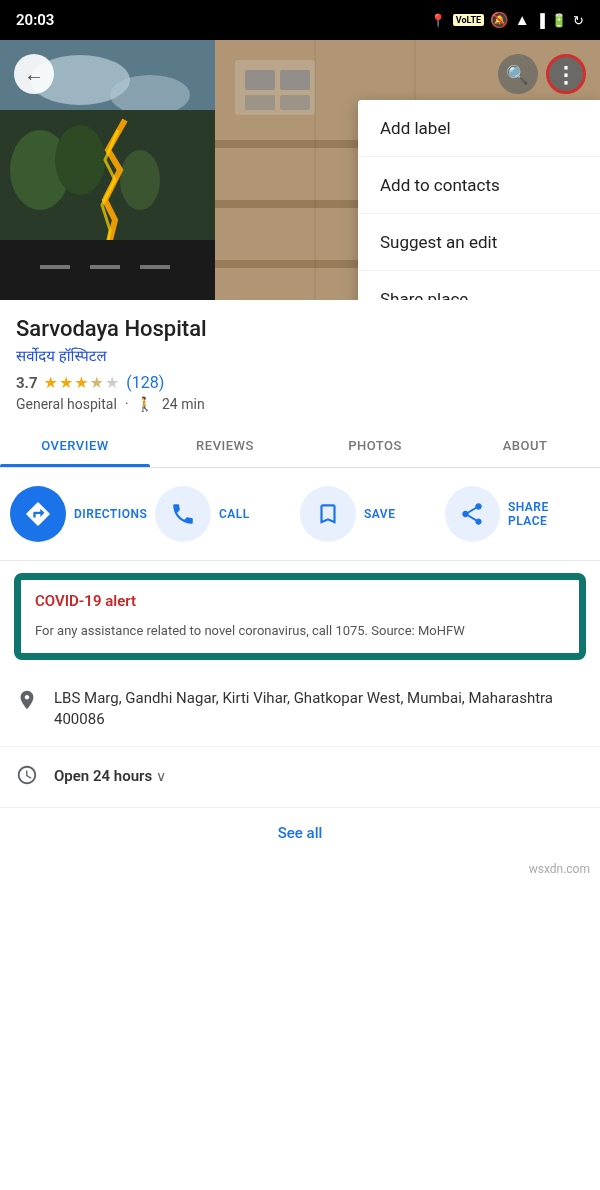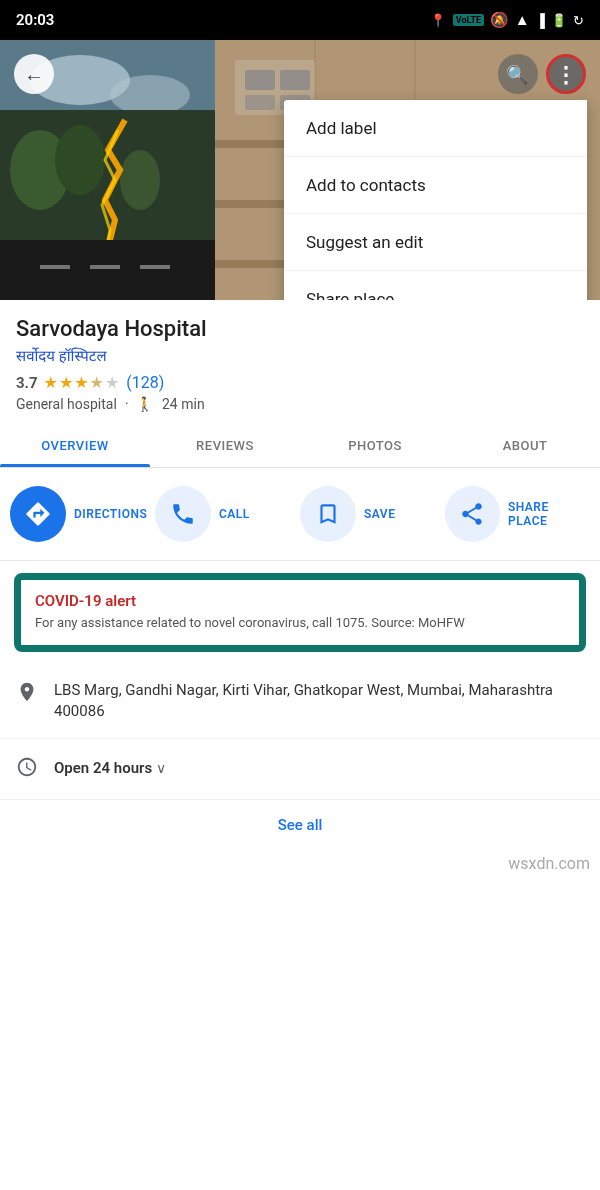--- a/index.html
+++ b/index.html
@@ -22,21 +22,21 @@
       justify-content: space-between;
       padding: 0 16px;
       font-size: 15px;
       font-weight: 500;
       position: relative;
       z-index: 100;
     }
     .status-bar-time { font-weight: 600; }
     .status-bar-icons { display: flex; align-items: center; gap: 6px; }
     .volte-badge {
-      background: #0f766e;
+      background: #fef9c3;
       color: #000;
       font-size: 9px;
       font-weight: bold;
       padding: 1px 3px;
       border-radius: 2px;
     }
 
     
     .image-section {
       position: relative;
@@ -111,22 +111,22 @@
       border: 3px solid #d32f2f;
     }
     .icon-circle svg, .icon-circle span {
       color: #fff;
       font-size: 18px;
     }
 
     
     .dropdown-menu {
       position: absolute;
-      top: 60px; right: 13px;
-      width: 303px;
+      top: 60px; right: 0;
+      width: 242px;
       background: #fff;
       box-shadow: 0 4px 16px rgba(0,0,0,0.25);
       border-radius: 4px 0 4px 4px;
       z-index: 50;
       overflow: hidden;
     }
     .dropdown-item {
       padding: 18px 22px;
       font-size: 17px;
       color: #222;
@@ -241,21 +241,21 @@
       padding: 12px 14px;
     }
     .covid-title {
       font-size: 15px;
       font-weight: 600;
       color: #c62828;
     }
     .covid-text {
       font-size: 13px;
       color: #555;
-      margin-top: 4px;
+      margin-top: 12px;
       line-height: 1.4;
     }
 
     
     .info-row {
       display: flex;
       align-items: flex-start;
       padding: 16px 16px;
       gap: 16px;
       border-bottom: 1px solid #f0f0f0;
@@ -281,21 +281,21 @@
       color: #1a73e8;
       font-size: 15px;
       font-weight: 500;
       cursor: pointer;
     }
 
     
     .watermark {
       text-align: right;
       padding: 4px 10px;
-      font-size: 16px;
+      font-size: 12px;
       color: #aaa;
     }
   </style>
 </head>
 <body>
 
 <div class="status-bar">
   <span class="status-bar-time">20:03</span>
   <div class="status-bar-icons">
     <span style="font-size:13px;">📍</span>

